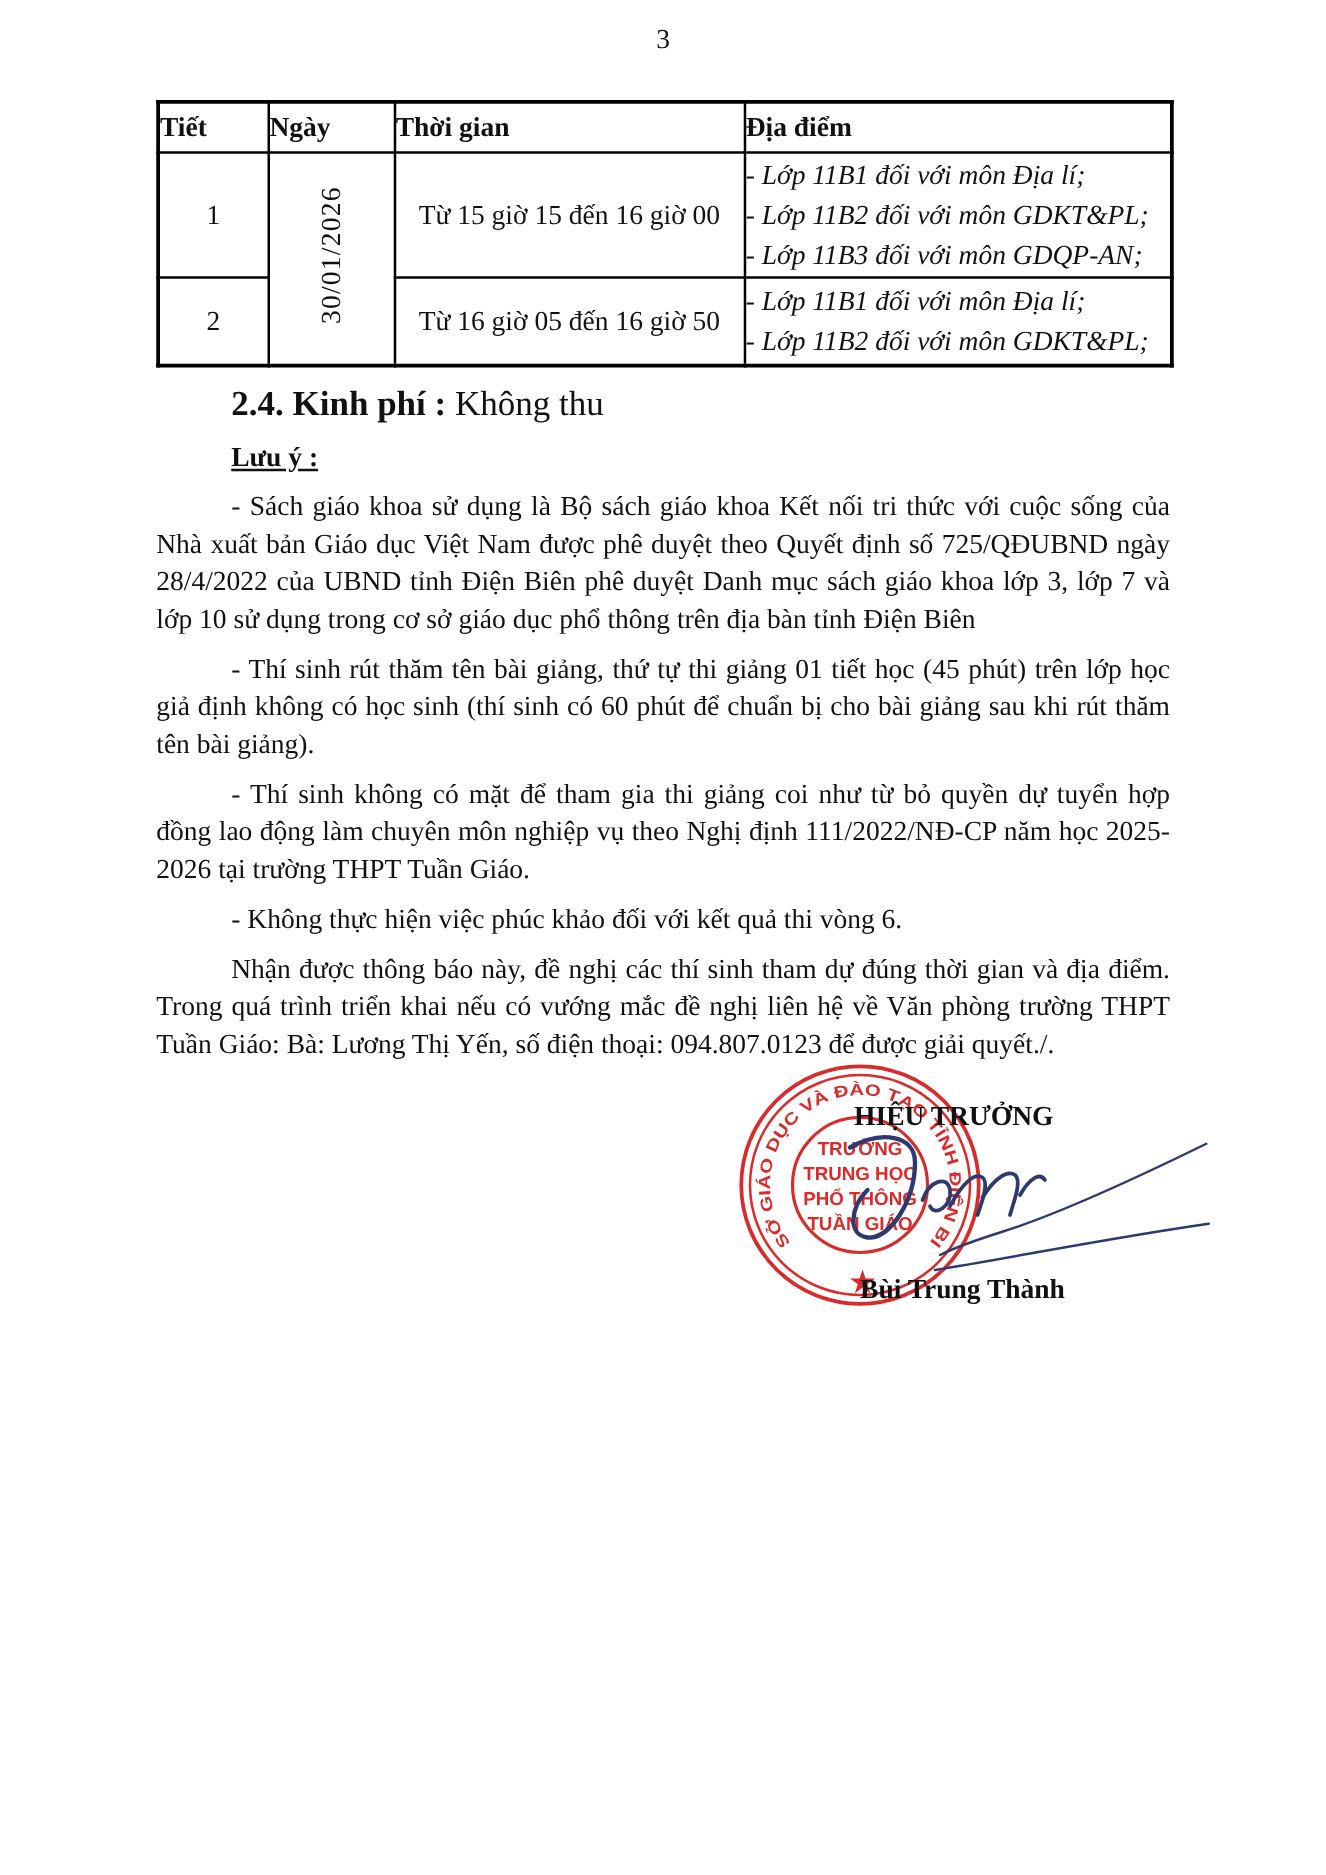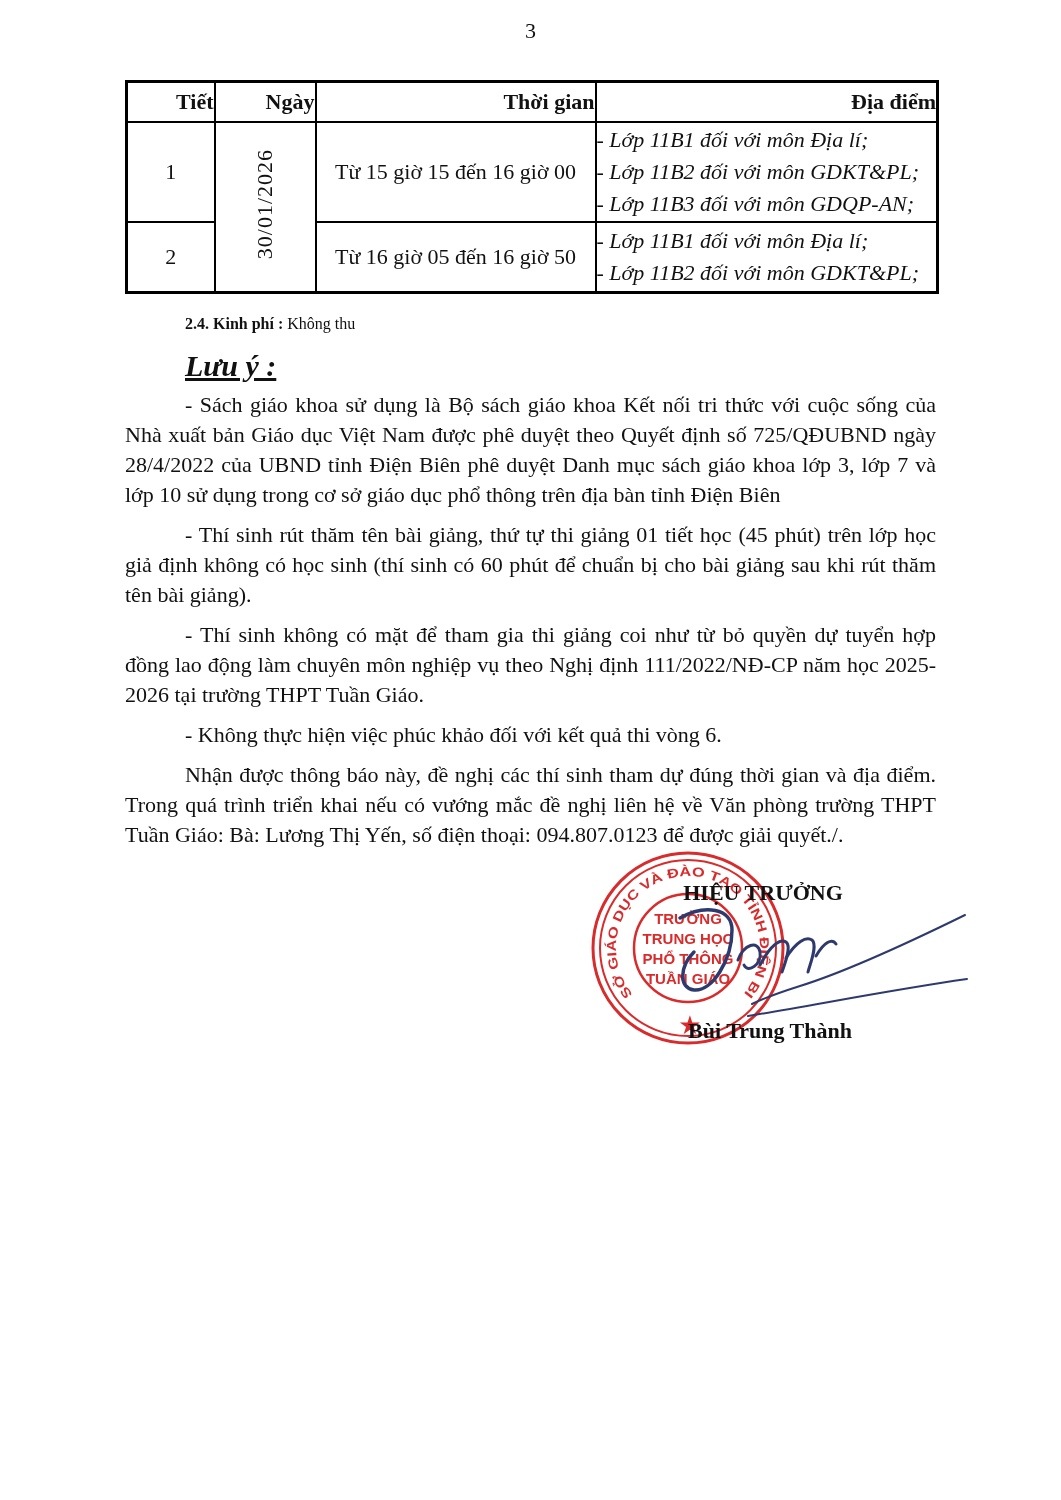--- a/index.html
+++ b/index.html
@@ -19,39 +19,39 @@
     border-collapse:collapse;table-layout:fixed;
     width:811px;
   }
   table.schedule th, table.schedule td{
     border:2px solid #000;
     font-size:22px;
     padding:0;
     vertical-align:middle;
   }
   table.schedule{border:3px solid #000;}
-  th.col-head{font-weight:bold;font-size:23px;height:38px;text-align:right;}
+  th.col-head{font-weight:bold;font-size:23px;height:38px;text-align:left;}
   td.cell-center{text-align:center;}
   td.cell-loc{padding:2px 6px 2px 8px;font-style:italic;}
   td.cell-loc div{line-height:32px;white-space:nowrap;}
   .row1{height:100px;}
   .row2{height:70px;}
   .date-cell{text-align:center;}
   .date-rot{
     display:inline-block;
     writing-mode:vertical-rl;
     transform:rotate(180deg);
     font-size:22px;
     letter-spacing:1px;
   }
   
-  .kinhphi{margin:16px 0 0 0;padding-left:60px;font-size:16px;line-height:28px;}
+  .kinhphi{margin:16px 0 0 0;padding-left:60px;font-size:28px;line-height:28px;}
   .kinhphi .lbl{font-weight:bold;}
-  .luuy{margin:14px 0 2px 0;padding-left:60px;font-size:30px;line-height:28px;
-        font-weight:bold;font-style:italic;text-decoration:underline;}
+  .luuy{margin:14px 0 2px 0;padding-left:60px;font-size:22px;line-height:28px;
+        font-weight:bold;text-decoration:underline;}
   p.para{
     margin:10px 0 10px 0;
     font-size:22px;line-height:30px;
     text-align:justify;text-indent:60px;
   }
   
   .footer{position:relative;height:240px;margin-top:6px;}
   .recipients{position:absolute;left:2px;top:2px;}
   .recipients .r-title{font-size:20px;font-weight:bold;font-style:italic;margin:0 0 2px 12px;}
   .recipients .r-item{font-size:19px;line-height:23px;}

